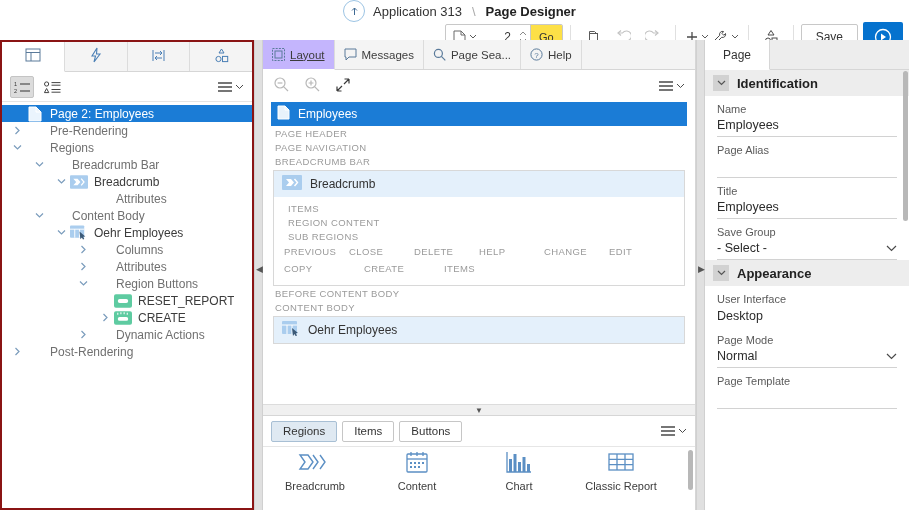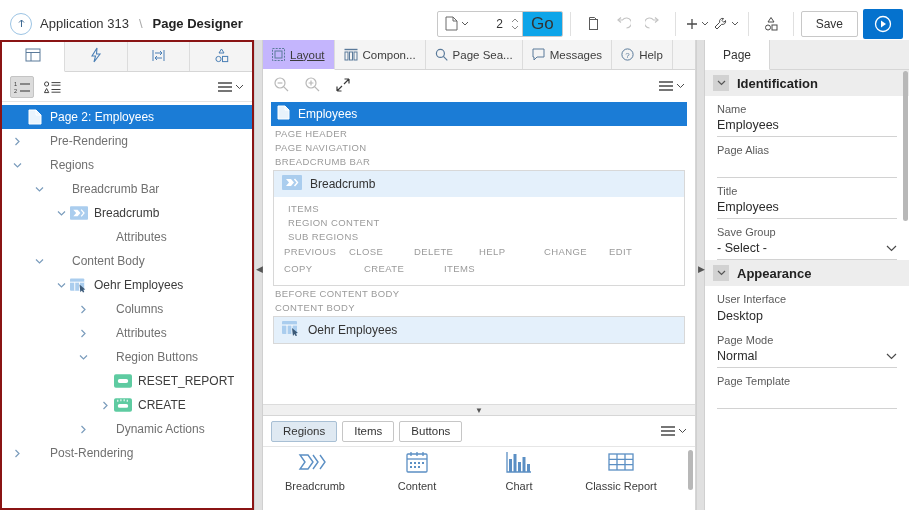--- a/index.html
+++ b/index.html
@@ -1,40 +1,40 @@
 <!DOCTYPE html>
 <html><head>
 <meta charset="utf-8">
 <style>
   * { box-sizing: border-box; margin:0; padding:0; }
   html,body { width:909px; height:510px; overflow:hidden; background:#fff;
     font-family:"Liberation Sans", sans-serif; font-size:12px; color:#404040; }
 
   
   #topbar { position:absolute; top:0; left:0; width:909px; height:48px; background:#fff;
-    border-bottom:1px solid #d6d6d6; display:flex; align-items:center; }
+    border-bottom:1px solid #d6d6d6; display:flex; align-items:center;flex-direction:column; }
   .brand { display:flex; align-items:center; gap:8px; padding-left:10px; }
   .home-circle { width:22px; height:22px; border-radius:50%; border:1px solid #9cc4e4;
     display:flex; align-items:center; justify-content:center; color:#3f6a93; font-size:12px; }
   .brand-app { font-size:13px; color:#333; }
   .brand-sep { color:#aaa; font-size:13px; padding:0 2px; }
   .brand-title { font-size:13px; color:#222; font-weight:bold; }
 
   .tools { display:flex; align-items:center; margin-left:auto; height:40px; padding-right:6px; }
   .tdiv { width:1px; height:24px; background:#e0e0e0; margin:0 7px; }
 
   .pagebox { display:flex; align-items:stretch; height:26px; border:1px solid #c8c8c8;
     background:#fff; border-radius:2px; overflow:hidden; }
   .pb-icon { display:flex; align-items:center; gap:3px; padding:0 5px 0 7px; }
   .pb-num { width:34px; display:flex; align-items:center; justify-content:flex-end;
     padding-right:5px; font-size:12px; color:#333; }
   .pb-spin { width:14px; display:flex; flex-direction:column; align-items:center;
     justify-content:center; gap:2px; color:#888; }
-  .pb-go { padding:0 8px; display:flex; align-items:center; background:#0ea5e9;
-    border-left:1px solid #c8c8c8; font-size:17px; color:#333; }
+  .pb-go { padding:0 8px; display:flex; align-items:center; background:#fde047;
+    border-left:1px solid #c8c8c8; font-size:11px; color:#333; }
 
   .ticon { width:30px; height:30px; display:flex; align-items:center; justify-content:center;
     color:#5a5a5a; }
   .ticon.dis { color:#c3c3c3; }
   .twd { display:flex; align-items:center; gap:2px; padding:0 2px; }
 
   .btn-save { height:26px; padding:0 14px; border:1px solid #c8c8c8; background:#fff;
     font-size:12px; color:#333; display:flex; align-items:center; border-radius:2px; }
   .btn-run { height:30px; width:40px; background:#0572ce; display:flex; align-items:center;
     justify-content:center; border-radius:2px; margin-left:5px; }
@@ -52,21 +52,21 @@
   .ltab:last-child { border-right:none; }
 
   .lsub { height:30px; display:flex; align-items:center; padding:0 8px; gap:6px;
     border-bottom:1px solid #e4e4e4; }
   .sqbtn { width:24px; height:22px; display:flex; align-items:center; justify-content:center;
     border:1px solid transparent; border-radius:2px; color:#4a4a4a; }
   .sqbtn.on { background:#dcdcdc; border-color:#c4c4c4; }
   .lsub .menu { margin-left:auto; display:flex; align-items:center; gap:2px; color:#4a4a4a; }
 
   .tree { flex:1; overflow:hidden; padding-top:3px; }
-  .trow { height:24px; display:flex; align-items:center; font-size:12px; color:#707070; }
+  .trow { height:17px; display:flex; align-items:center; font-size:12px; color:#707070; }
   .trow.sel { background:#1b7cd6; color:#fff; }
   .tw { width:18px; display:flex; align-items:center; justify-content:center;
     color:#7a9cbc; font-size:10px; flex:0 0 18px; }
   .tico { width:18px; height:15px; margin-right:6px; flex:0 0 18px; display:flex;
     align-items:center; justify-content:center; }
   .tlbl { white-space:nowrap; overflow:hidden; }
   .tlbl.dark { color:#3c3c3c; }
 
   
   .split { width:9px; height:470px; background:#e0e0e0; border-left:1px solid #d0d0d0;
@@ -464,45 +464,34 @@
           <span class="ci">
             <svg width="13" height="13" viewBox="0 0 13 13">
               <rect x="0.5" y="0.5" width="12" height="12" fill="none" stroke="#5a7a9a" stroke-dasharray="2 1.2"></rect>
               <rect x="3" y="3" width="7" height="7" fill="none" stroke="#5a7a9a"></rect>
             </svg>
           </span>
           <span>Layout</span>
         </div>
         <div class="ctab">
           <span class="ci">
-            <svg width="14" height="13" viewBox="0 0 14 13">
-              <path d="M0.5 1.5h13" stroke="#5a7a9a" stroke-width="1.4"></path>
-              <rect x="1" y="4" width="3" height="8" fill="none" stroke="#5a7a9a"></rect>
-              <rect x="5.5" y="4" width="3" height="8" fill="none" stroke="#5a7a9a"></rect>
-              <rect x="10" y="4" width="3" height="8" fill="none" stroke="#5a7a9a"></rect>
-            </svg>
-          </span>
-          <span>Compon...</span>
+            <svg width="13" height="13" viewBox="0 0 13 13">
+              <path d="M1 1h11v8H5L2 12V9H1z" fill="none" stroke="#5a7a9a"></path>
+            </svg>
+          </span>
+          <span>Messages</span>
         </div>
         <div class="ctab">
           <span class="ci">
             <svg width="13" height="13" viewBox="0 0 13 13">
               <circle cx="5.4" cy="5.4" r="4" fill="none" stroke="#5a7a9a" stroke-width="1.2"></circle>
               <path d="M8.4 8.4L12.3 12.3" stroke="#5a7a9a" stroke-width="1.2"></path>
             </svg>
           </span>
           <span>Page Sea...</span>
-        </div>
-        <div class="ctab">
-          <span class="ci">
-            <svg width="13" height="13" viewBox="0 0 13 13">
-              <path d="M1 1h11v8H5L2 12V9H1z" fill="none" stroke="#5a7a9a"></path>
-            </svg>
-          </span>
-          <span>Messages</span>
         </div>
         <div class="ctab">
           <span class="ci">
             <svg width="13" height="13" viewBox="0 0 13 13">
               <circle cx="6.5" cy="6.5" r="5.6" fill="none" stroke="#5a7a9a"></circle>
               <text x="6.5" y="9.6" font-size="8" text-anchor="middle" fill="#5a7a9a" font-family="Liberation Sans">?</text>
             </svg>
           </span>
           <span>Help</span>
         </div>

